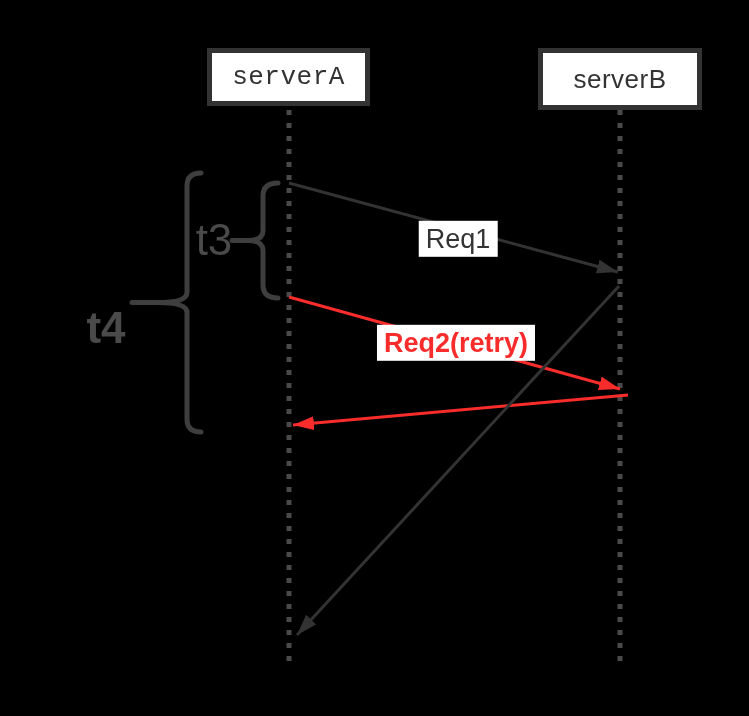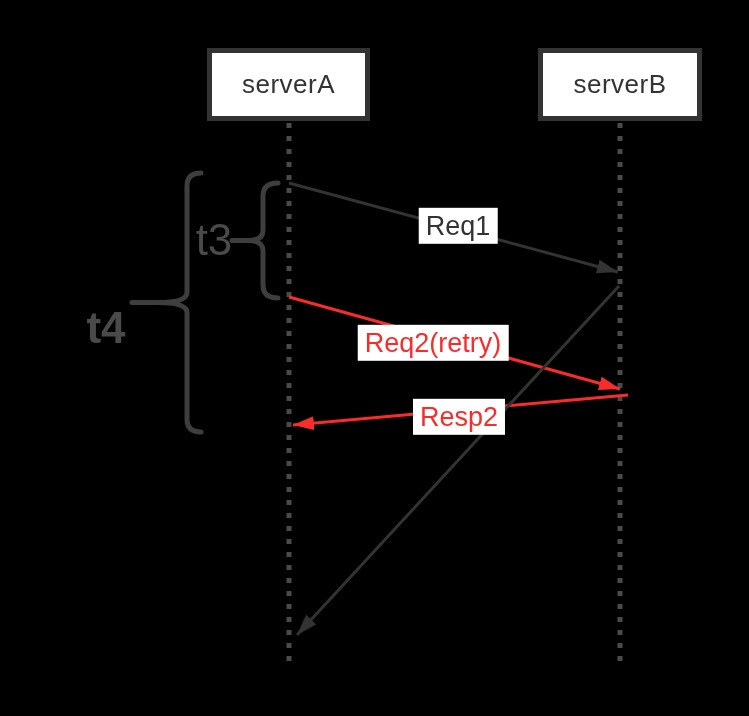--- a/index.html
+++ b/index.html
@@ -73,26 +73,25 @@
       <path d="M 278,183 Q 263,183 263,196 L 263,230.5 Q 263,240.5 248,240.5 Q 263,240.5 263,250.5 L 263,285 Q 263,298 278,298" fill="none" stroke="#3e3e3e" stroke-width="5" stroke-linecap="round"></path>
       <line x1="232" y1="240.5" x2="248" y2="240.5" stroke="#3e3e3e" stroke-width="5" stroke-linecap="round"></line>
       <path d="M 201,173 Q 187,173 187,186 L 187,292.5 Q 187,302.5 158,302.5 Q 187,302.5 187,312.5 L 187,419 Q 187,432 201,432" fill="none" stroke="#3e3e3e" stroke-width="5" stroke-linecap="round"></path>
       <line x1="132" y1="302.5" x2="158" y2="302.5" stroke="#3e3e3e" stroke-width="5" stroke-linecap="round"></line>
       <line x1="289" y1="183" x2="618" y2="272" stroke="#333333" stroke-width="3" marker-end="url(#arrow-normal)"></line>
       <line x1="289" y1="297" x2="620" y2="389" stroke="#f92c2c" stroke-width="3" marker-end="url(#arrow-highlight)"></line>
       <line x1="628" y1="395" x2="293" y2="425" stroke="#f92c2c" stroke-width="3" marker-end="url(#arrow-highlight)"></line>
       <line x1="619" y1="286" x2="297" y2="635" stroke="#333333" stroke-width="3" marker-end="url(#arrow-normal)"></line>
     </svg>
 
-  <div class="actor-box" id="actor-0" style="left: 207px; top: 48px; width: 163px; height: 73px;">
+  <div class="actor-box" id="actor-0" style="left: 207px; top: 48px; width: 163px; height: 58px; font-family: Liberation Mono, monospace;">
     <span>serverA</span>
   </div>
-  <div class="actor-box" id="actor-1" style="left: 538px; top: 48px; width: 164px; height: 73px;">
+  <div class="actor-box" id="actor-1" style="left: 538px; top: 48px; width: 164px; height: 62px;">
     <span>serverB</span>
   </div>
 
-  <div class="msg-label" id="msg-0" style="left: 458px; top: 226px;">Req1</div>
-  <div class="msg-label highlight" id="msg-1" style="left: 433px; top: 343px;">Req2(retry)</div>
-  <div class="msg-label highlight" id="msg-2" style="left: 459px; top: 417px;">Resp2</div>
+  <div class="msg-label" id="msg-0" style="left: 458px; top: 239px;">Req1</div>
+  <div class="msg-label highlight" id="msg-1" style="left: 456px; top: 343px; font-weight: bold;">Req2(retry)</div>
 
   <div class="brace-label" id="brace-label-0" style="left: 214px; top: 240px;">t3</div>
   <div class="brace-label" id="brace-label-1" style="left: 106px; top: 328px; font-weight: bold;">t4</div>
 </div>
 
 </body></html>

